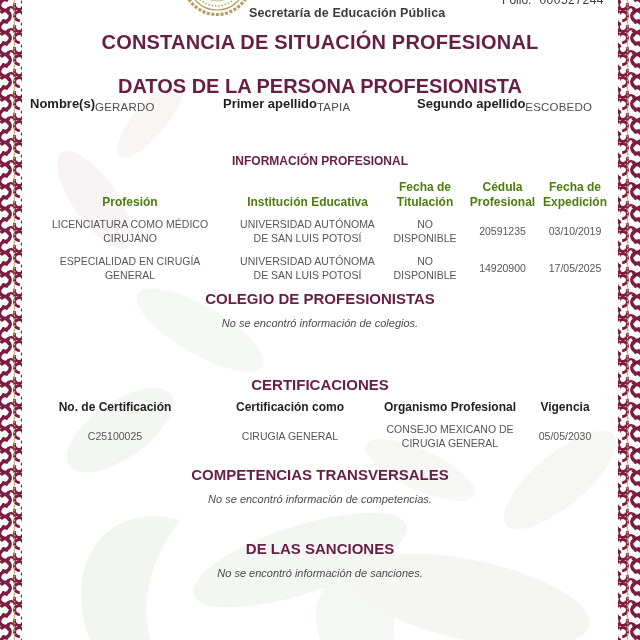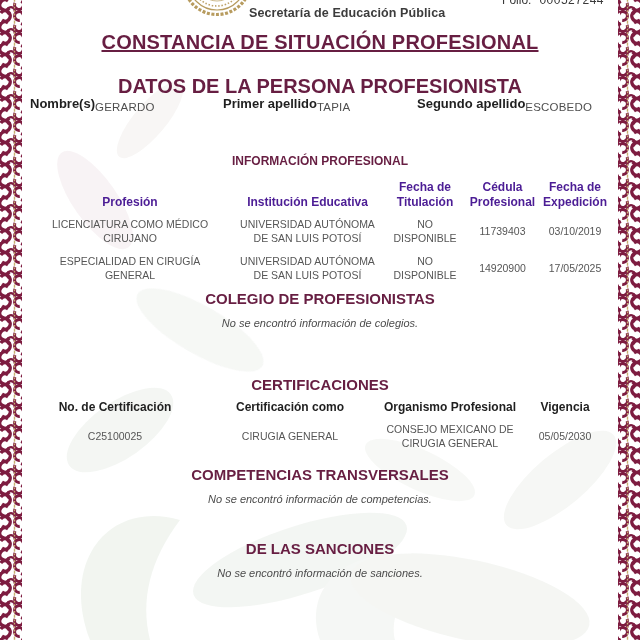--- a/index.html
+++ b/index.html
@@ -19,42 +19,42 @@
     font-size:12.5px;font-weight:bold;color:#3c3c3c;letter-spacing:.1px;
   }
   .folio{
     position:absolute;right:36px;top:-7px;
     font-size:12px;color:#3a3a3a;
   }
   .folio .folio-value{margin-left:8px;letter-spacing:.5px;}
 
   .abs{position:absolute;left:30px;right:30px;text-align:center;}
   .sec-title{font-weight:bold;color:#671e42;}
-  .doc-title{top:31px;font-size:20px;letter-spacing:.2px;text-decoration:underline;}
+  .doc-title{top:31px;font-size:20px;letter-spacing:.2px;}
   .datos-h{top:75px;font-size:20px;}
   .info-h{top:154px;font-size:12px;}
   .colegio-h{top:290px;font-size:15px;}
   .cert-h{top:376px;font-size:15px;}
   .comp-h{top:466px;font-size:15px;}
   .sanc-h{top:540px;font-size:15px;}
 
   .note{font-style:italic;color:#4c4c4c;font-size:11px;}
   .colegio-note{top:317px;}
   .comp-note{top:493px;}
   .sanc-note{top:567px;}
 
   .datos-grid{top:93px;display:grid;grid-template-columns:193px 194px 193px;}
   .field{display:flex;flex-direction:row;align-items:center;}
   .field-label{font-size:13px;font-weight:bold;color:#1f1f1f;}
   .field-value{font-size:11.5px;color:#4e4e4e;margin-top:8px;letter-spacing:.2px;}
 
   .info-table{top:180px;}
   .itable-head,.itable-row{display:grid;grid-template-columns:200px 155px 80px 75px 70px;}
   .itable-head{align-items:end;}
-  .ith{font-size:12px;font-weight:bold;color:#4c1d95;line-height:1.25;text-align:center;}
+  .ith{font-size:12px;font-weight:bold;color:#4d7c0f;line-height:1.25;text-align:center;}
   .itable-row{margin-top:7px;align-items:center;min-height:30px;}
   .itd{font-size:10.5px;color:#565656;line-height:1.3;text-align:center;padding:0 5px;}
 
   .cert-table{top:400px;}
   .ctable-head,.ctable-row{display:grid;grid-template-columns:170px 180px 140px 90px;}
   .cth{font-size:12px;font-weight:bold;color:#1f1f1f;text-align:center;}
   .ctable-row{margin-top:9px;align-items:center;}
   .ctd{font-size:10.5px;color:#565656;line-height:1.3;text-align:center;padding:0 5px;}
 </style>
 </head>
@@ -133,21 +133,21 @@
       <div class="ith">Profesión</div>
       <div class="ith">Institución Educativa</div>
       <div class="ith">Fecha de Titulación</div>
       <div class="ith">Cédula Profesional</div>
       <div class="ith">Fecha de Expedición</div>
     </div>
     <div class="itable-row">
       <div class="itd">LICENCIATURA COMO MÉDICO CIRUJANO</div>
       <div class="itd">UNIVERSIDAD AUTÓNOMA DE SAN LUIS POTOSÍ</div>
       <div class="itd">NO DISPONIBLE</div>
-      <div class="itd">11739403</div>
+      <div class="itd">20591235</div>
       <div class="itd">03/10/2019</div>
     </div>
     <div class="itable-row">
       <div class="itd">ESPECIALIDAD EN CIRUGÍA GENERAL</div>
       <div class="itd">UNIVERSIDAD AUTÓNOMA DE SAN LUIS POTOSÍ</div>
       <div class="itd">NO DISPONIBLE</div>
       <div class="itd">14920900</div>
       <div class="itd">17/05/2025</div>
     </div>
   </div>

